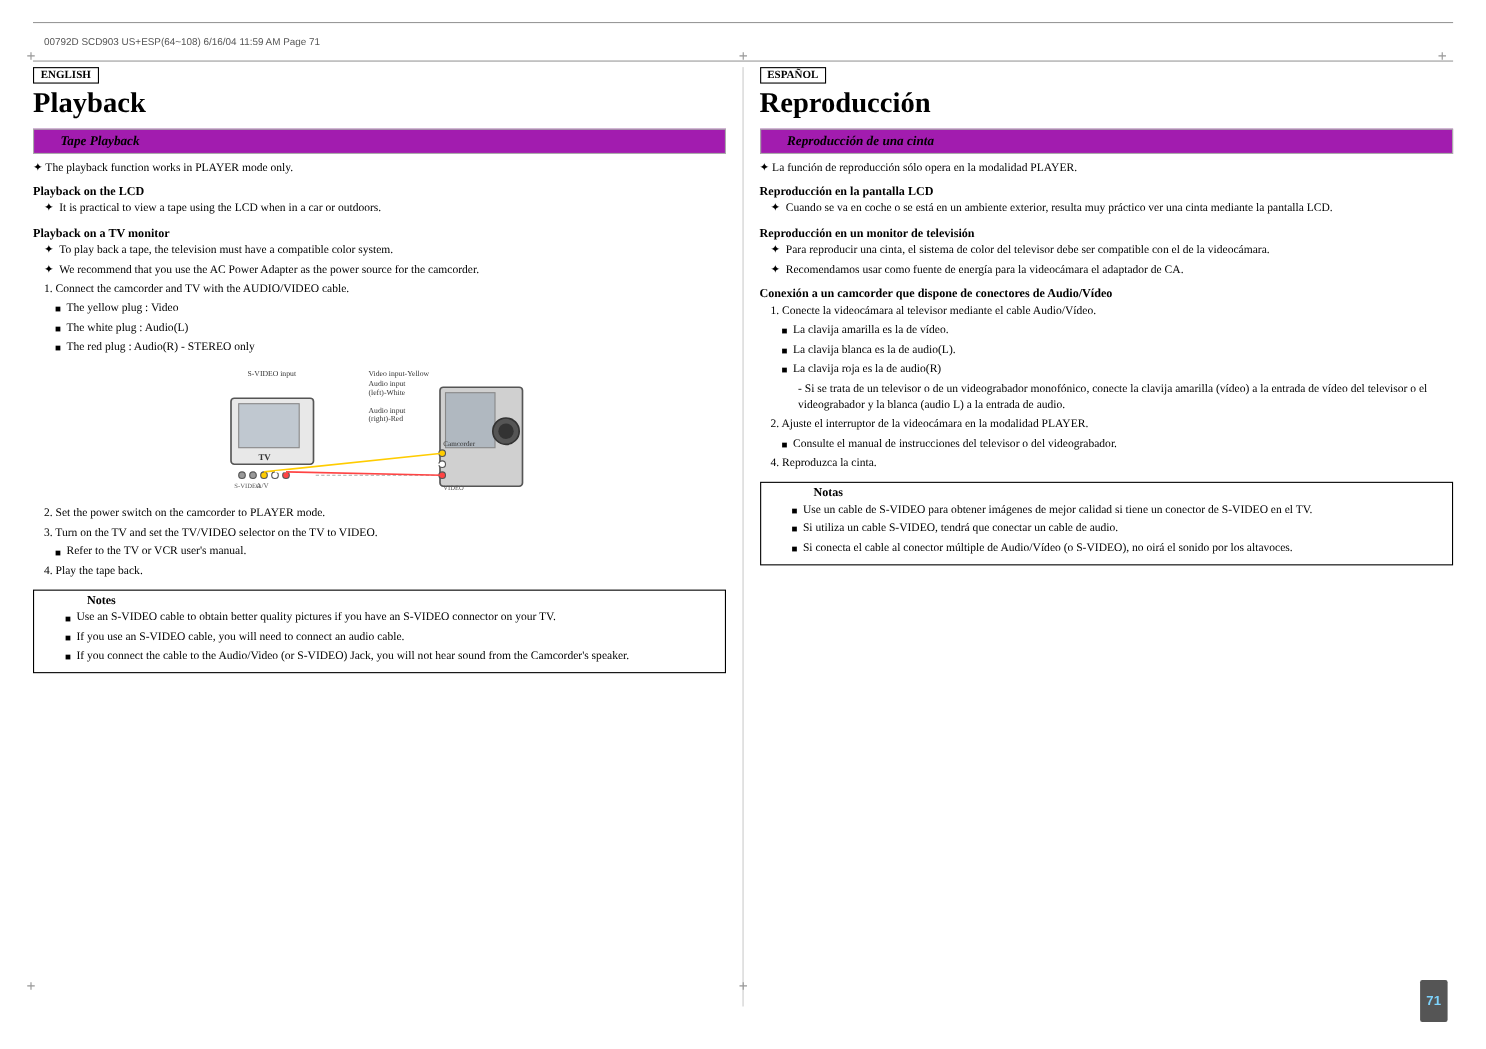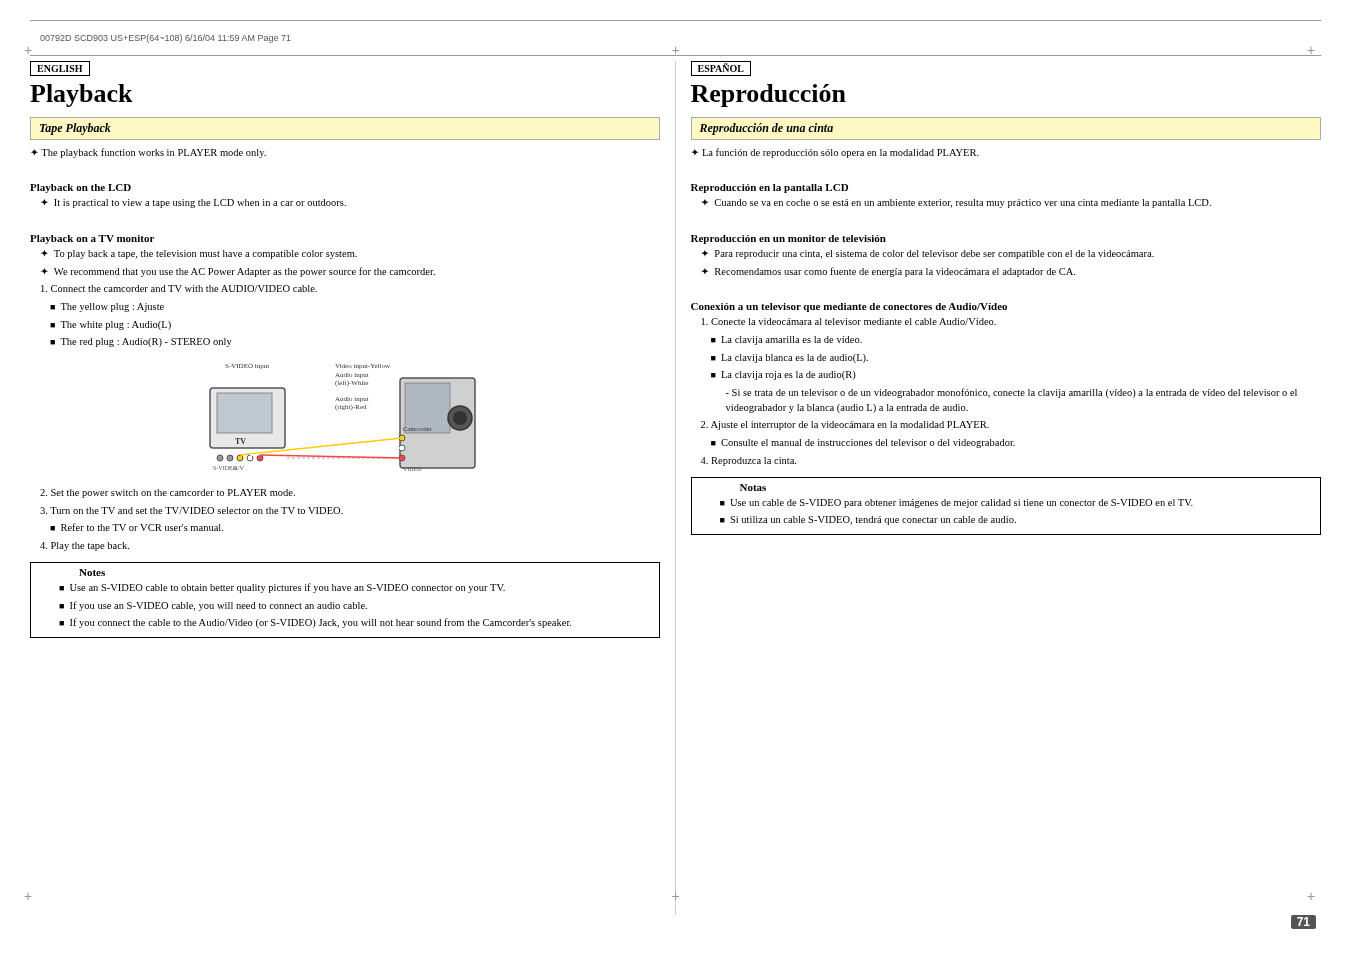--- a/index.html
+++ b/index.html
@@ -58,33 +58,33 @@
     
     .main-title {
       font-size: 26px;
       font-weight: bold;
       margin-bottom: 8px;
       line-height: 1.1;
     }
     
     .section-header {
       border: 1px solid #aaa;
-      background: #fef9c3;
-      padding: 3px 8px;
+      background: #a21caf;
+      padding: 3px 24px;
       font-style: italic;
       font-weight: bold;
       font-size: 12px;
       margin-bottom: 6px;
       margin-top: 6px;
     }
     
     .sub-heading {
       font-weight: bold;
       font-size: 11px;
-      margin-top: 21px;
+      margin-top: 8px;
       margin-bottom: 3px;
     }
     
     .body-text {
       font-size: 10.5px;
       margin-bottom: 3px;
       line-height: 1.4;
     }
     
     .bullet-item {
@@ -146,24 +146,24 @@
       display: flex;
       align-items: center;
       justify-content: center;
     }
     
     .page-num {
       position: absolute;
       bottom: 25px;
       right: 35px;
       background: #555;
-      color: #ffffff;
+      color: #7dd3fc;
       font-weight: bold;
       font-size: 12px;
-      padding: 0 6px;
+      padding: 12px 6px;
       border-radius: 2px;
     }
     
     .crosshair {
       position: absolute;
       width: 12px;
       height: 12px;
     }
     .crosshair::before {
       content: "+";
@@ -228,21 +228,21 @@
       <div class="bullet-item">
         <span class="symbol">✦</span>
         <span>We recommend that you use the AC Power Adapter as the power source for the camcorder.</span>
       </div>
 
 
       
       <div class="num-item">
         1.  Connect the camcorder and TV with the AUDIO/VIDEO cable.
       </div>
-      <div class="sq-bullet">The yellow plug : Ajuste</div>
+      <div class="sq-bullet">The yellow plug : Video</div>
       <div class="sq-bullet">The white plug : Audio(L)</div>
       <div class="sq-bullet">The red plug : Audio(R) - STEREO only</div>
 
       
       <div class="diagram-area">
         <svg class="conn-diagram" viewBox="0 0 280 120" xmlns="http://www.w3.org/2000/svg">
 
           <text x="20" y="10" font-size="7" fill="#333">S-VIDEO input</text>
           <text x="130" y="10" font-size="7" fill="#333">Video input-Yellow</text>
           <text x="130" y="19" font-size="7" fill="#333">Audio input</text>
@@ -318,40 +318,41 @@
       <div class="sub-heading">Reproducción en un monitor de televisión</div>
       <div class="bullet-item">
         <span class="symbol">✦</span>
         <span>Para reproducir una cinta, el sistema de color del televisor debe ser compatible con el de la videocámara.</span>
       </div>
       <div class="bullet-item">
         <span class="symbol">✦</span>
         <span>Recomendamos usar como fuente de energía para la videocámara el adaptador de CA.</span>
       </div>
 
-      <div class="sub-heading">Conexión a un televisor que mediante de conectores de Audio/Vídeo</div>
+      <div class="sub-heading">Conexión a un camcorder que dispone de conectores de Audio/Vídeo</div>
 
       
       <div class="num-item">
         1.  Conecte la videocámara al televisor mediante el cable Audio/Vídeo.
       </div>
       <div class="sq-bullet">La clavija amarilla es la de vídeo.</div>
       <div class="sq-bullet">La clavija blanca es la de audio(L).</div>
       <div class="sq-bullet">La clavija roja es la de  audio(R)</div>
       <div class="dash-item">- Si se trata de un televisor o de un videograbador monofónico, conecte la clavija amarilla (vídeo) a la entrada de vídeo del televisor o el videograbador y la blanca (audio L) a la entrada de audio.</div>
 
       <div class="num-item">2.  Ajuste el interruptor de la videocámara en la modalidad PLAYER.</div>
       <div class="sq-bullet">Consulte el manual de instrucciones del televisor o del videograbador.</div>
       <div class="num-item">4.  Reproduzca la cinta.</div>
 
       
       <div class="notes-box">
         <div class="notes-title">Notas</div>
         <div class="sq-bullet">Use un cable de S-VIDEO para obtener imágenes de mejor calidad si tiene un conector de S-VIDEO en el TV.</div>
         <div class="sq-bullet">Si utiliza un cable S-VIDEO, tendrá que conectar un cable de audio.</div>
+        <div class="sq-bullet">Si conecta el cable al conector múltiple de Audio/Vídeo (o S-VIDEO), no oirá el sonido por los altavoces.</div>
       </div>
 
     </div>
   </div>
 
   <div class="page-num">71</div>
 
 </div>
 
 </body></html>

